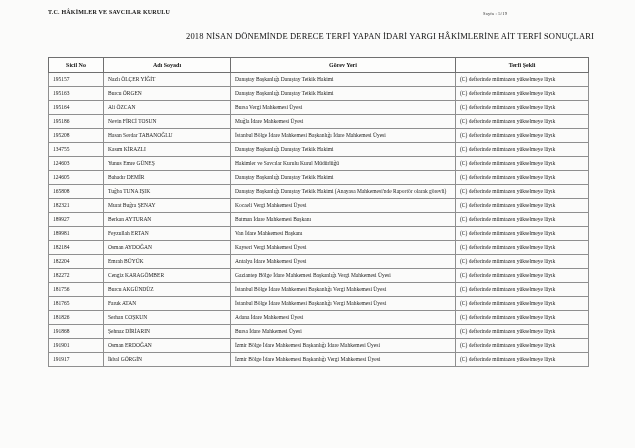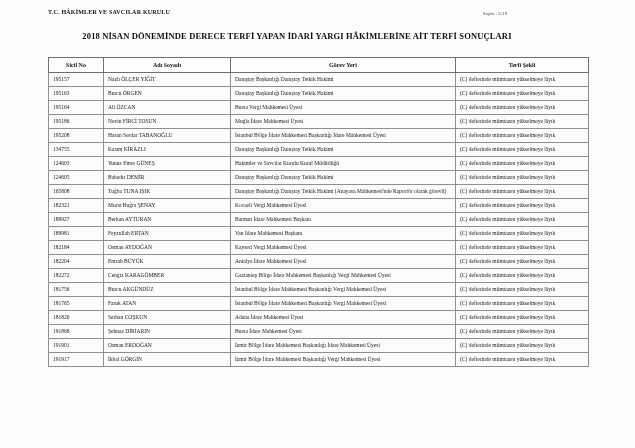--- a/index.html
+++ b/index.html
@@ -15,22 +15,22 @@
     position:absolute; left:48px; top:9px;
     font-size:6px; font-weight:bold; letter-spacing:.2px;
     color:#141414;
   }
   .hdr-right {
     position:absolute; left:483px; top:11px;
     font-size:4.5px; color:#333; letter-spacing:.2px;
   }
   .doc-title {
     position:absolute; left:0; top:31px; width:594px;
-    text-align:center;
-    font-size:8.5px; font-weight:bold; letter-spacing:.15px;
+    text-align:right;
+    font-size:8.5px; font-weight:normal; letter-spacing:.15px;
     color:#101010;
   }
   table.results {
     position:absolute; left:48px; top:57px;
     width:540px;
     border-collapse:collapse;
     table-layout:fixed;
   }
   table.results th, table.results td {
     border:1px solid #8f8f8f;

